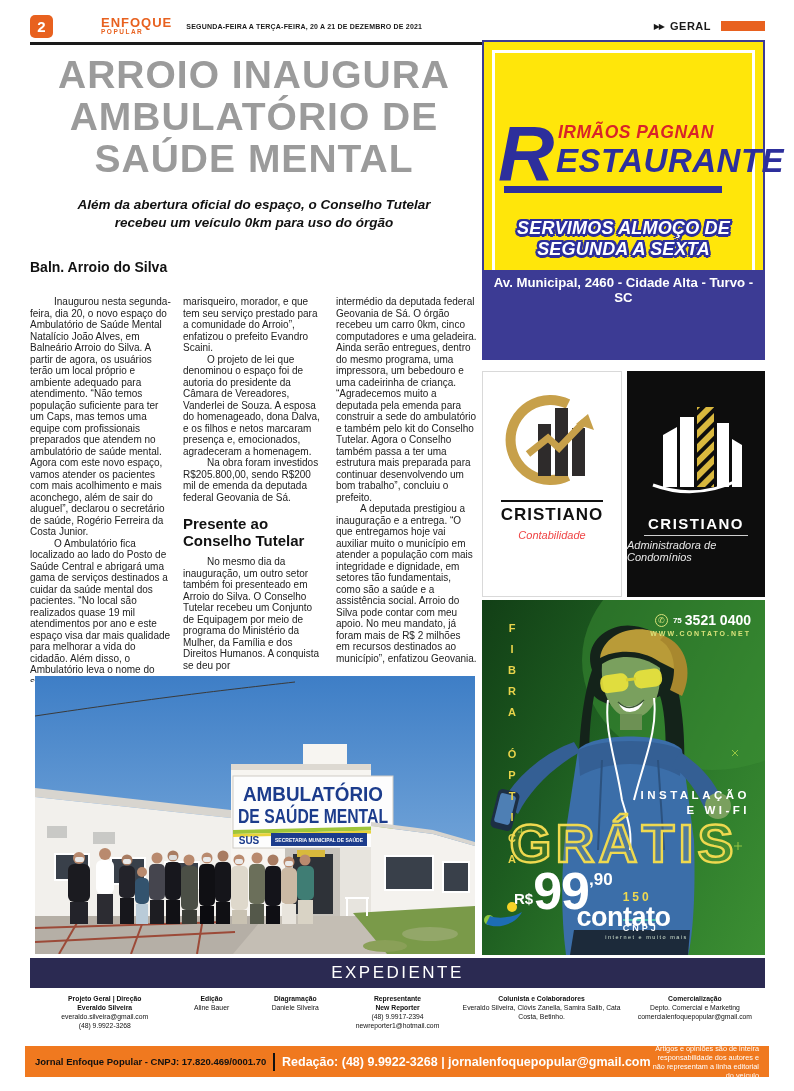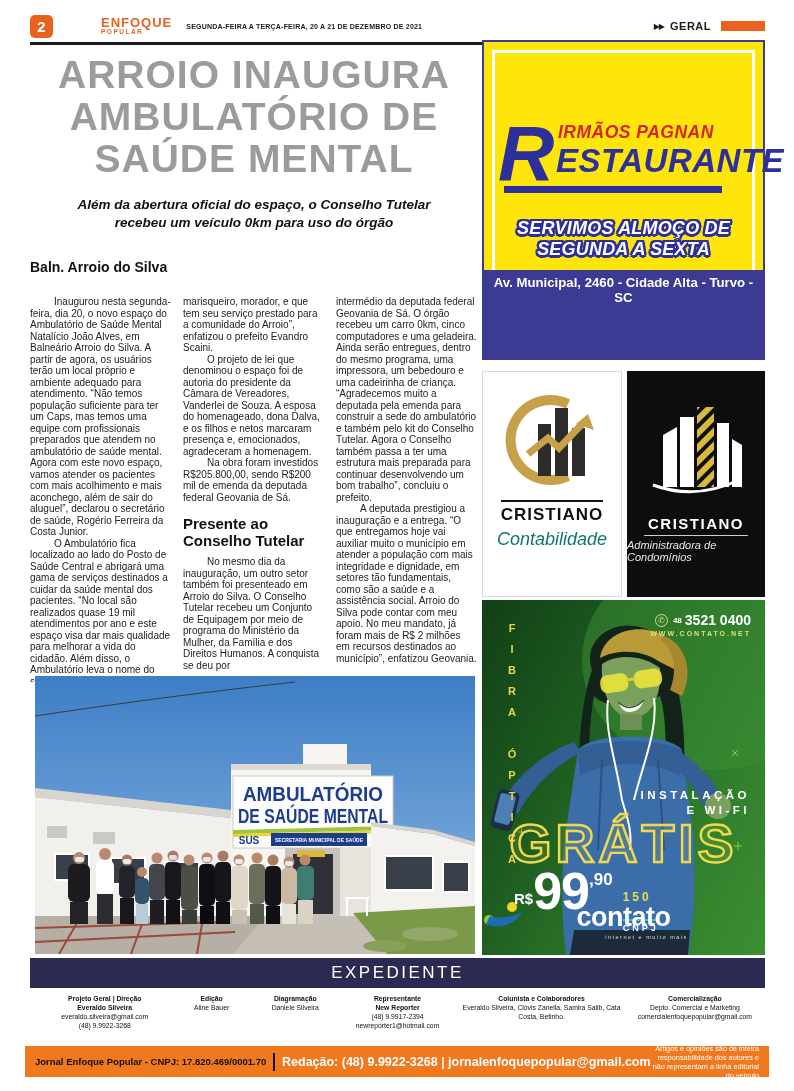--- a/index.html
+++ b/index.html
@@ -62,21 +62,21 @@
   .rest-res .phone{font-weight:800;font-size:21px;letter-spacing:.5px;}
   .rest-band{position:absolute;left:0;right:0;bottom:0;height:88px;background:#3c3b94;}
   .rest-addr{margin-top:5px;text-align:center;color:#fff;font-weight:bold;font-size:13.2px;}
 
   
   .crist-row{margin-top:11px;display:flex;gap:5px;height:226px;}
   .ad-conta{flex:1;background:#fff;border:1px solid #d9d9d9;display:flex;flex-direction:column;
             align-items:center;padding-top:14px;}
   .conta-name{font-weight:800;font-size:17px;letter-spacing:1px;color:#111;margin-top:6px;
               border-top:2px solid #111;padding-top:3px;}
-  .conta-tag{font-style:italic;font-size:18px;color:#0f766e;margin-top:4px;}
+  .conta-tag{font-style:italic;font-size:11px;color:#ef4444;margin-top:4px;}
   .ad-cond{flex:1;background:#0d0d0d;display:flex;flex-direction:column;align-items:center;padding-top:16px;}
   .cond-name{color:#fff;font-weight:800;font-size:15px;letter-spacing:1.5px;margin-top:8px;}
   .cond-line{width:104px;height:1px;background:#cfcfcf;margin-top:3px;}
   .cond-tag{color:#e8e8e8;font-style:italic;font-size:11px;margin-top:3px;}
 
   
   .ad-contato{position:relative;margin-top:3px;height:355px;overflow:hidden;
      background:linear-gradient(118deg,#123f16 0%,#1d5c20 35%,#2f7d2c 70%,#3c8f33 100%);}
   .ad-contato svg{position:absolute;left:0;top:0;}
   .fibra{position:absolute;left:24px;top:22px;writing-mode:vertical-rl;text-orientation:upright;
@@ -401,21 +401,21 @@
 
         <g fill="none" stroke="#bfe04a" stroke-width="1" opacity="0.7">
           <path d="M252,246 l8,0 m-4,-4 l0,8"></path>
           <path d="M36,232 l7,0 m-3.5,-3.5 l0,7"></path>
           <path d="M250,150 l6,6 m0,-6 l-6,6"></path>
         </g>
       </svg>
       <div class="fibra">FIBRA ÓPTICA</div>
       <div class="cont-phone">
         <span class="wa-icon">✆</span>
-        <span class="ddd">48</span>
+        <span class="ddd">75</span>
         <span class="num">3521 0400</span>
       </div>
       <div class="cont-site">WWW.CONTATO.NET</div>
       <div class="cont-inst">
         <div>INSTALAÇÃO</div>
         <div>E WI-FI</div>
       </div>
       <div class="gratis">GRÁTIS</div>
       <div class="pricerow">
         <span class="cur">R$</span>

